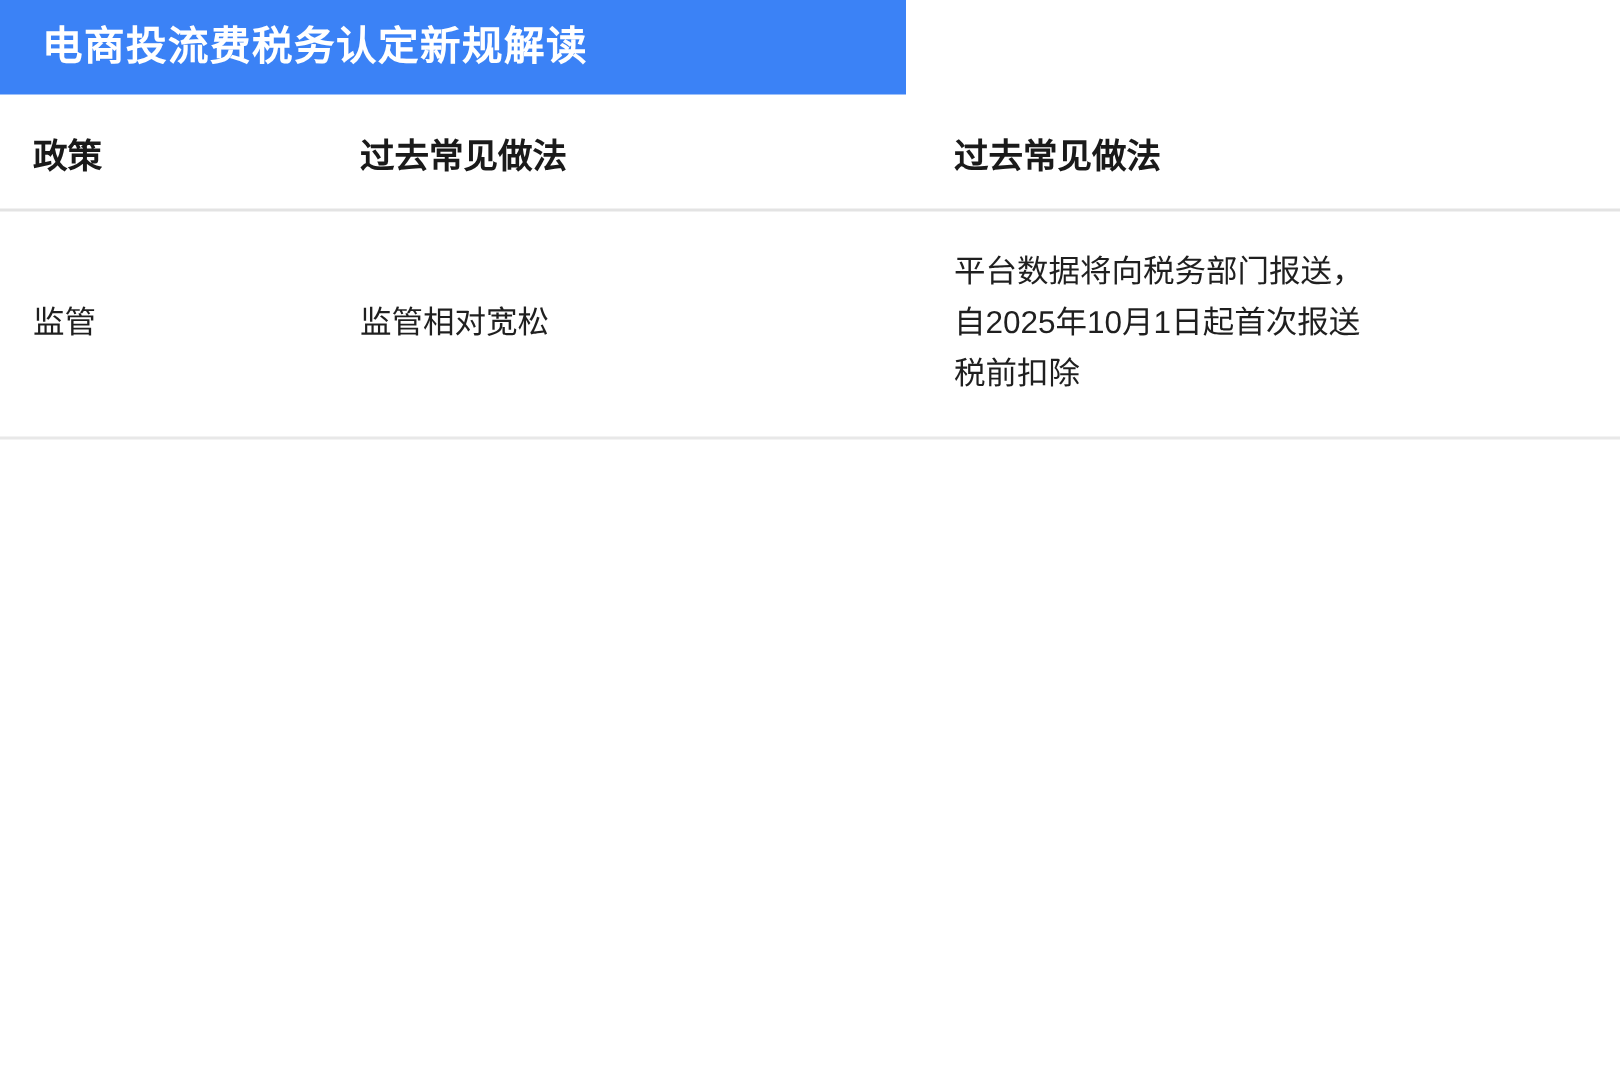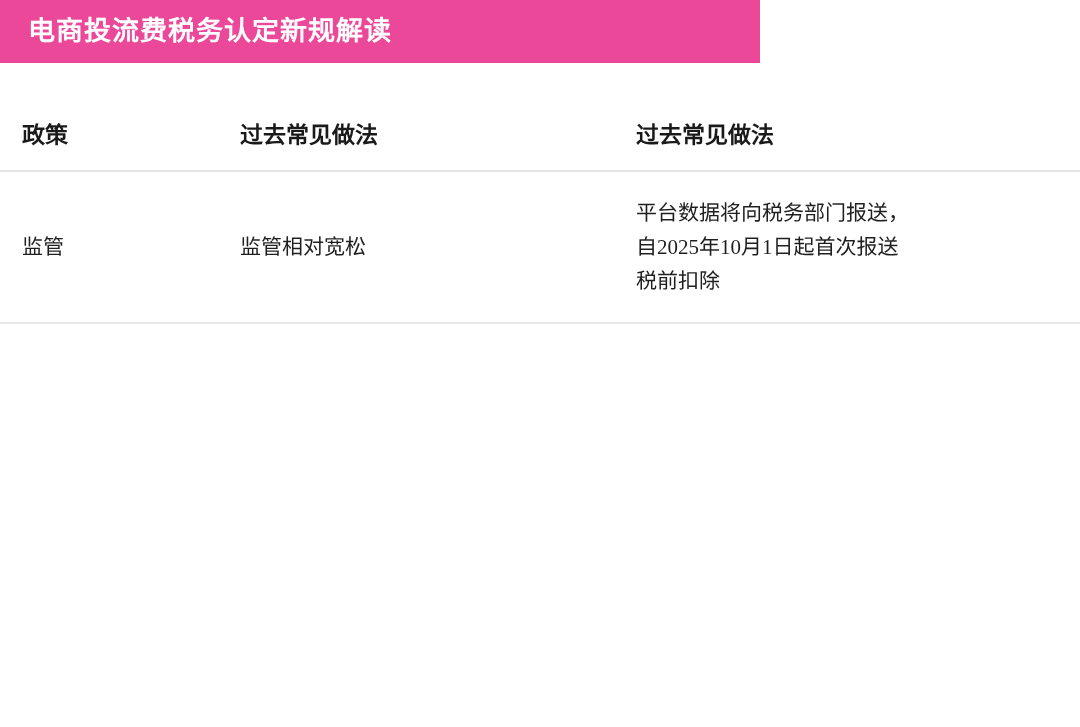--- a/index.html
+++ b/index.html
@@ -17,41 +17,40 @@
   .page {
     position: relative;
     width: 1080px;
     height: 727px;
     background: #ffffff;
     box-sizing: border-box;
   }
   
   .title-bar {
     position: relative;
-    width: 760px;
+    width: 604px;
     height: 63px;
-    background: #ec4899;
+    background: #3b82f6;
     display: flex;
     align-items: center;
   }
   .title-bar .title-text {
     color: #ffffff;
     font-size: 27px;
     font-weight: bold;
     letter-spacing: 1px;
     padding-left: 28px;
     line-height: 1.1;
     white-space: nowrap;
   }
   
   table.policy-table {
     width: 1080px;
     border-collapse: collapse;
     table-layout: fixed;
-    margin-top: 31px;
   }
   table.policy-table col.c1 { width: 218px; }
   table.policy-table col.c2 { width: 396px; }
   table.policy-table col.c3 { width: 466px; }
 
   table.policy-table thead th {
     text-align: left;
     font-size: 23px;
     font-weight: bold;
     color: #1a1a1a;
@@ -65,21 +64,20 @@
     font-size: 21px;
     font-weight: normal;
     color: #1f1f1f;
     padding: 24px 24px 24px 22px;
     border-bottom: 2px solid #e8e8e8;
     vertical-align: middle;
     line-height: 1.62;
   }
   table.policy-table tbody tr:last-child td {
     border-bottom: 2px solid #e8e8e8;
-    font-family: Liberation Serif, serif;
   }
   table.policy-table tbody td.col-policy {
     white-space: nowrap;
   }
   .cell-line {
     display: block;
   }
   .dash-cell {
     color: #1f1f1f;
   }

